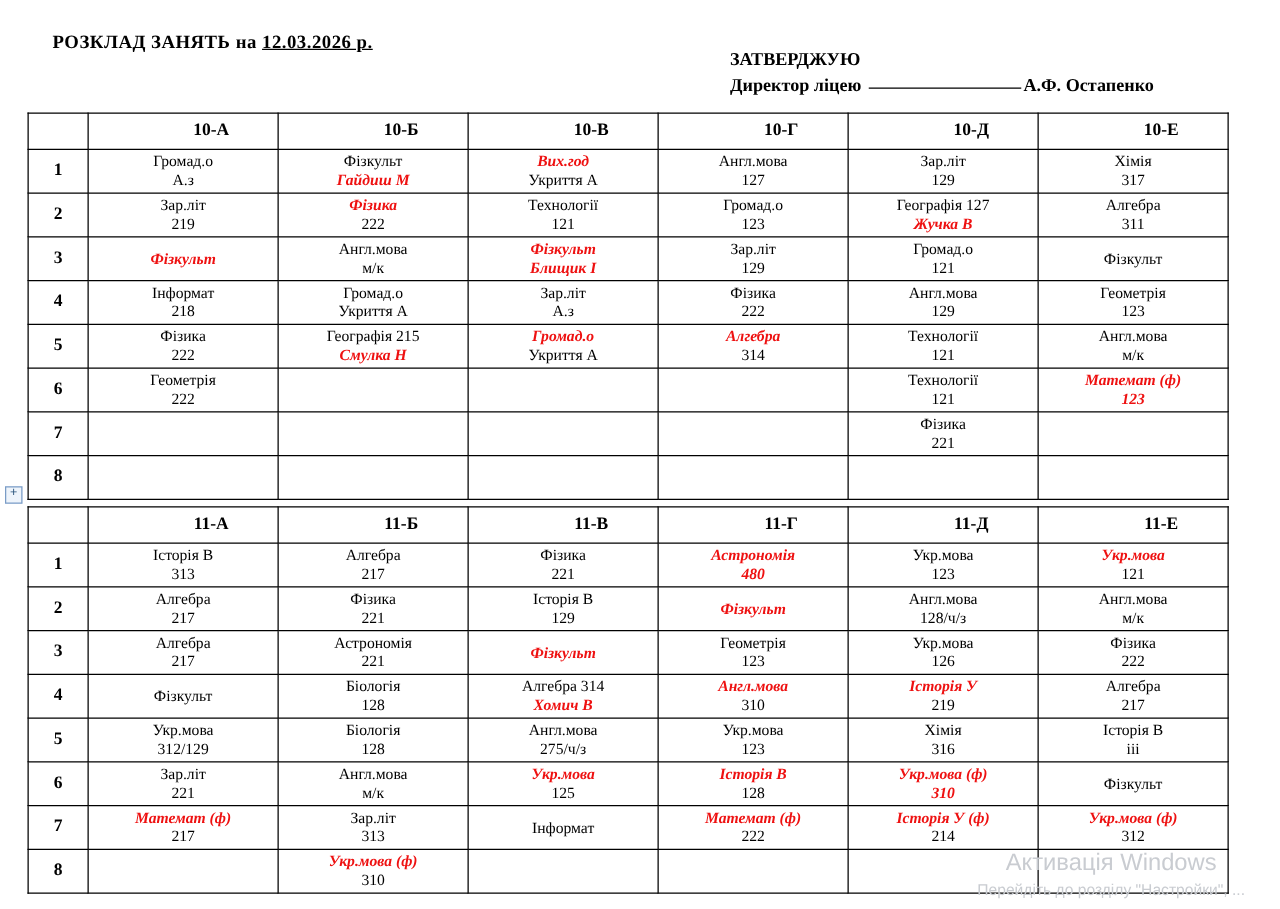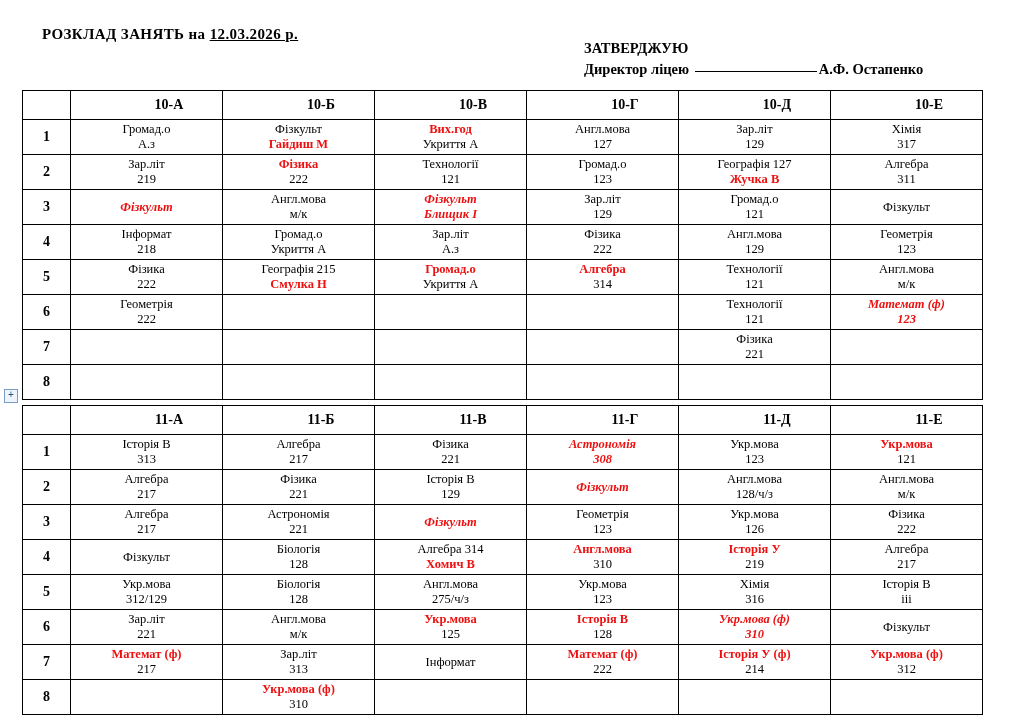--- a/index.html
+++ b/index.html
@@ -85,22 +85,22 @@
     padding-left: 46px;
   }
   table.sched tbody td.num {
     font-weight: bold;
     font-size: 14px;
   }
   td.cell { height: 30px; }
   td.cell .l1, td.cell .l2 { display: block; white-space: nowrap; }
   td.cell.red { color: #ee1111; font-style: italic; font-weight: bold; }
   td.cell.mix .l1 { color: #000; font-style: normal; font-weight: normal; }
-  td.cell.mix .l2 { color: #ee1111; font-weight: bold; }
-  td.cell.redfirst .l1 { color: #ee1111; font-weight: bold; }
+  td.cell.mix .l2 { color: #ee1111; font-style: italic; font-weight: bold; }
+  td.cell.redfirst .l1 { color: #ee1111; font-style: italic; font-weight: bold; }
   td.cell.redfirst .l2 { color: #000; font-style: normal; font-weight: normal; }
   td.cell.empty { height: 30px; }
 
   
   .handle {
     position: absolute;
     left: 4px;
     top: 389px;
     width: 12px;
     height: 12px;
@@ -417,21 +417,21 @@
           <td class="cell">
             <span class="l1">Алгебра</span>
             <span class="l2">217</span>
           </td>
           <td class="cell">
             <span class="l1">Фізика</span>
             <span class="l2">221</span>
           </td>
           <td class="cell red">
             <span class="l1">Астрономія</span>
-            <span class="l2">308</span>
+            <span class="l2">480</span>
           </td>
           <td class="cell">
             <span class="l1">Укр.мова</span>
             <span class="l2">123</span>
           </td>
           <td class="cell redfirst">
             <span class="l1">Укр.мова</span>
             <span class="l2">121</span>
           </td>
         </tr>
@@ -620,14 +620,18 @@
             <span class="l2"></span>
           </td>
           <td class="cell empty">
             <span class="l1"></span>
             <span class="l2"></span>
           </td>
         </tr>
       </tbody>
   </table>
 
+  <div class="watermark">
+    <div class="wm1">Активація Windows</div>
+    <div class="wm2">Перейдіть до розділу "Настройки", ...</div>
+  </div>
 
 </div>
 
 </body></html>

